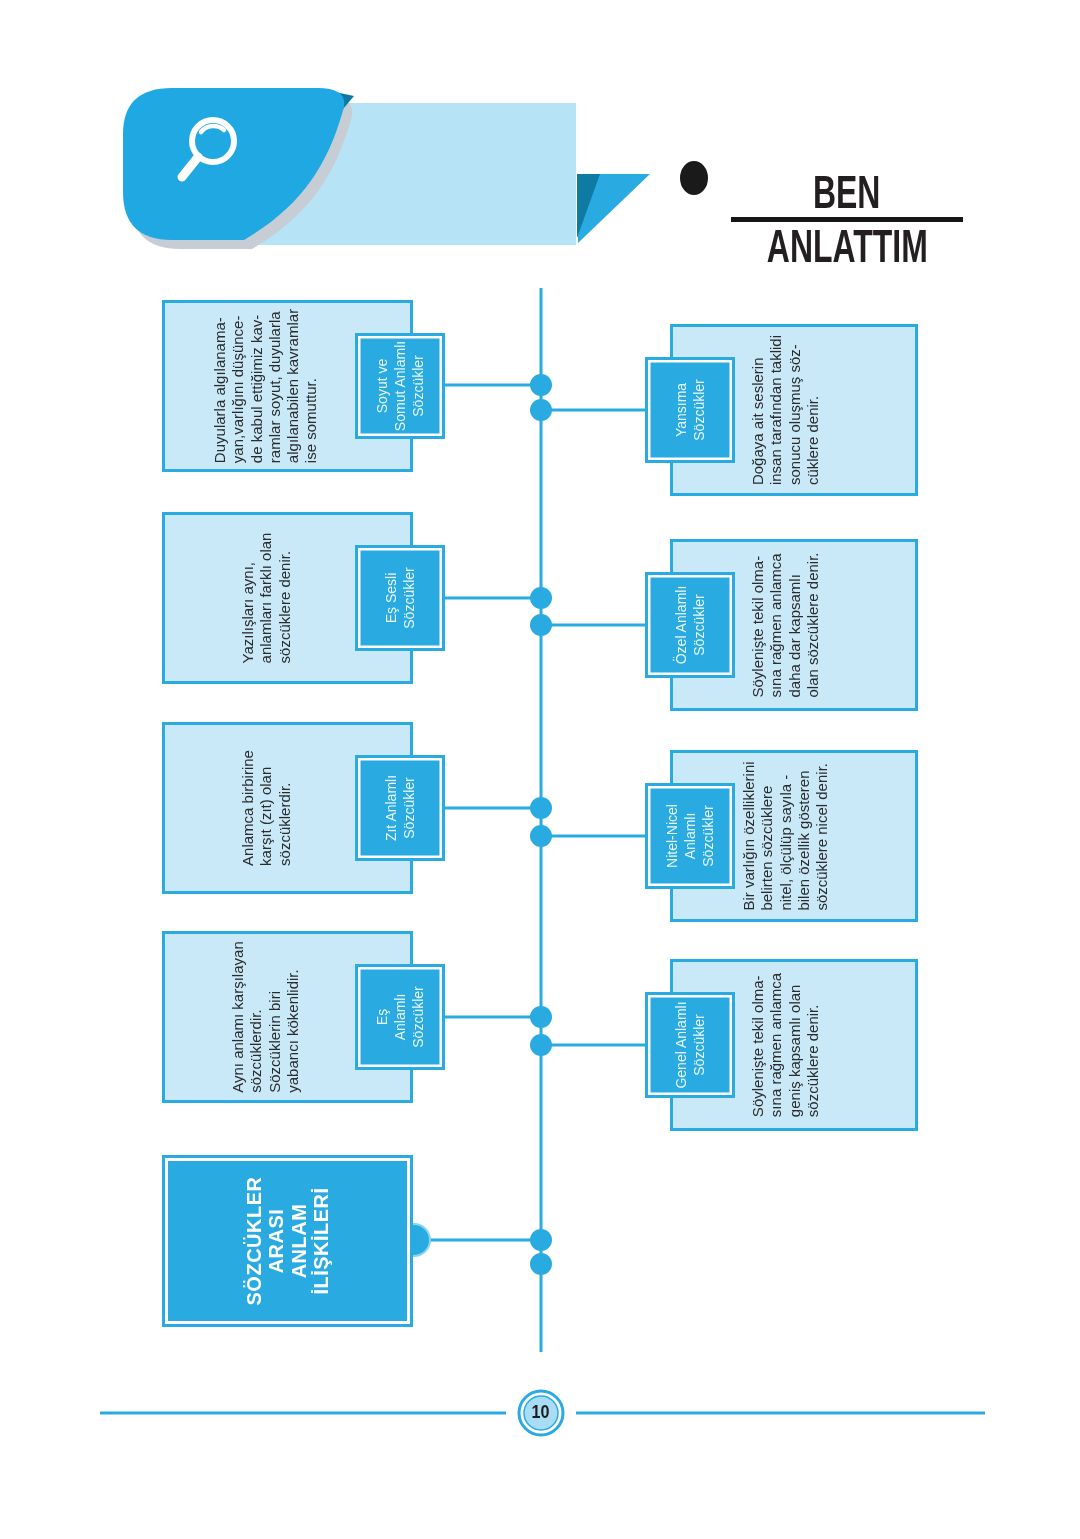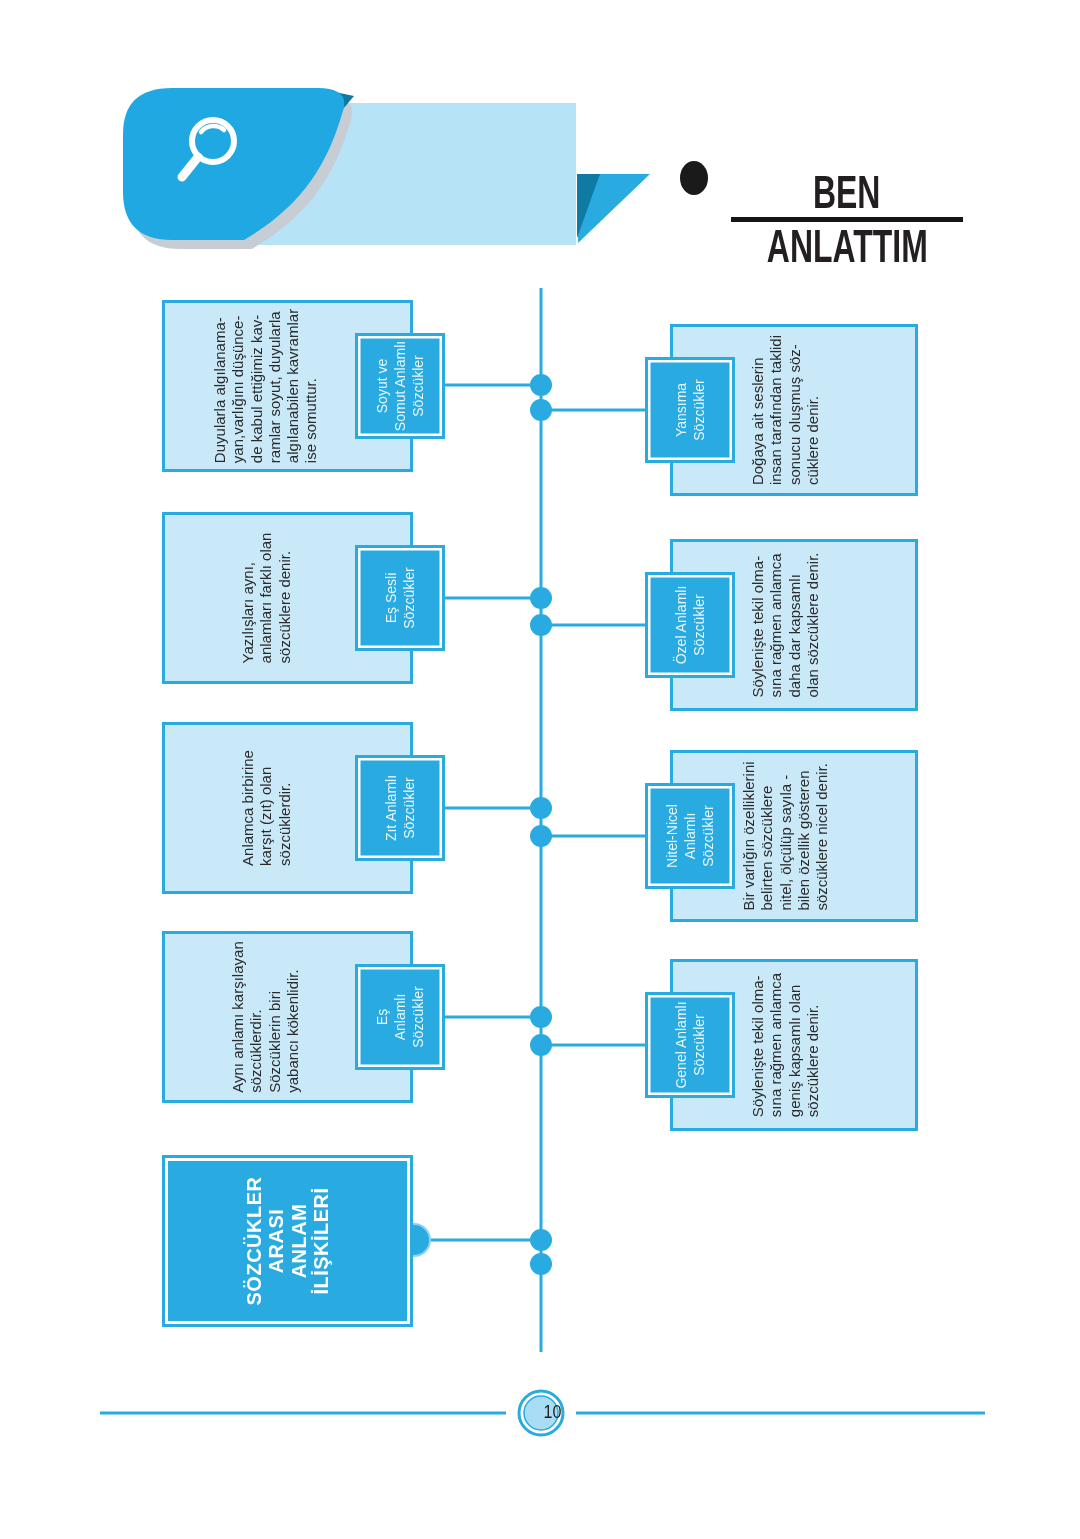--- a/index.html
+++ b/index.html
@@ -44,21 +44,21 @@
                    transform:translate(-50%,-50%) rotate(-90deg); }
 
   .rootbox { position:absolute; left:162px; top:1155px; width:251px; height:172px;
              box-sizing:border-box; background:#29ABE2; border:3px solid #29ABE2;
              box-shadow: inset 0 0 0 3px #ffffff; z-index:2; }
   .rootbox .root-label { position:absolute; left:50%; top:50%; white-space:pre; text-align:center;
              font-size:20px; line-height:1.12; font-weight:700; letter-spacing:0.5px; color:#ffffff;
              transform:translate(-50%,-50%) rotate(-90deg); }
 
   .pagenum { position:absolute; left:519px; top:1401px; width:44px; height:26px; z-index:3;
-             text-align:right; font-size:19px; font-weight:400; color:#1d1d1d; }
+             text-align:center; font-size:19px; font-weight:700; color:#1d1d1d; }
   .pagenum .n { display:inline-block; transform:scaleX(0.85); }
 </style>
 </head>
 <body>
 
 <div class="page">
 
   <svg class="art" width="1080" height="1539" viewBox="0 0 1080 1539">
 
     <g>

